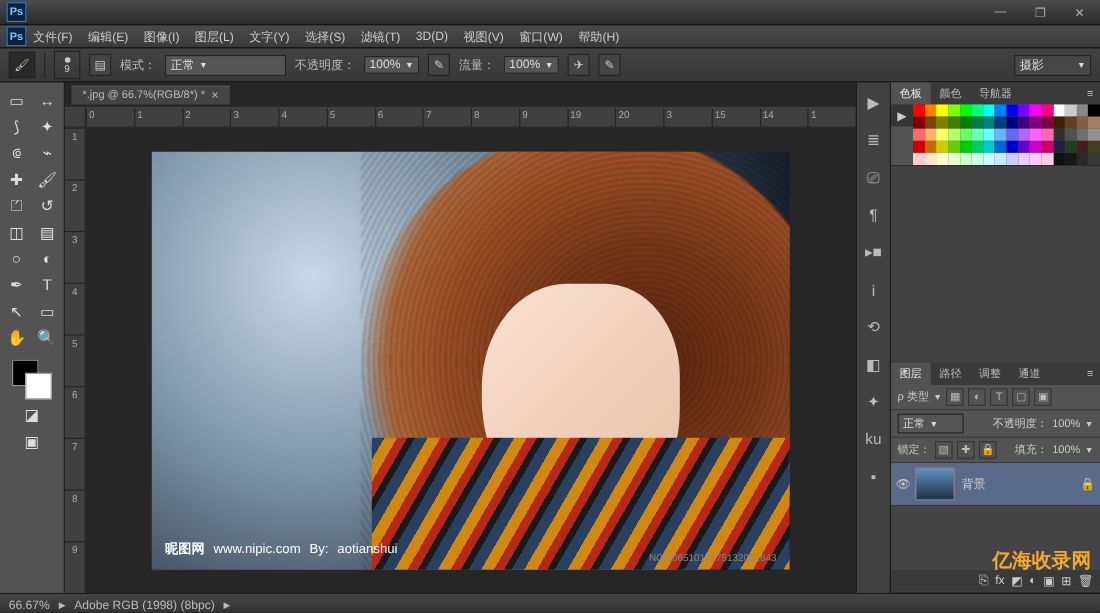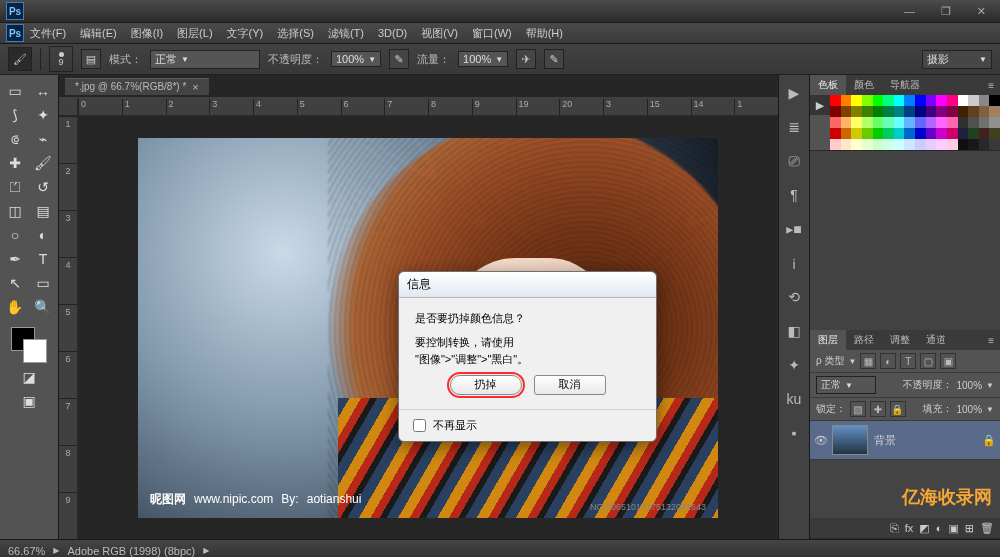--- a/index.html
+++ b/index.html
@@ -78,21 +78,21 @@
   .layer-row .eye{width:18px;}
   .layer-thumb{width:34px;height:28px;background:linear-gradient(#6090c0,#223344);border:1px solid #888;margin-right:6px;}
   .layers-footer{height:20px;background:#3a3a3a;display:flex;align-items:center;justify-content:flex-end;gap:6px;padding:0 6px;}
 
   .statusbar{height:21px;background:linear-gradient(#454545,#2f2f2f);display:flex;align-items:center;padding:0 8px;color:#bbb;font-size:11px;gap:8px;border-top:1px solid #1a1a1a;}
   .statusbar .tri{font-size:8px;}
 
   .watermark{position:absolute;right:8px;bottom:8px;text-align:right;color:#fff;z-index:100;pointer-events:none;}
   .watermark .big{font-size:30px;font-weight:bold;letter-spacing:1px;text-shadow:0 1px 3px rgba(0,0,0,.6);}
   .watermark .url{font-style:italic;color:#9cf;font-size:13px;}
-  .watermark2{position:absolute;right:8px;bottom:48px;color:#f7a834;font-size:18px;font-weight:bold;z-index:100;pointer-events:none;}
+  .watermark2{position:absolute;right:8px;bottom:36px;color:#f7a834;font-size:18px;font-weight:bold;z-index:100;pointer-events:none;}
 </style>
 </head>
 <body>
 
 <div class="titlebar">
   <div class="ps-icon">Ps</div>
   <div class="right">
     <div class="win-btn">—</div>
     <div class="win-btn">❐</div>
     <div class="win-btn">✕</div>
@@ -226,37 +226,20 @@
           <div class="shirt"></div>
           <div class="wm-left">
             <b>昵图网</b>
             <span>www.nipic.com</span>
             <span>By:</span>
             <span>aotianshui</span>
           </div>
           <div class="wm-right">NO:20651017175132091643</div>
         </div>
 
-        <div class="dialog">
-          <div class="dlg-title">信息</div>
-          <div class="dlg-body">
-            <div>是否要扔掉颜色信息？</div>
-            <div style="height:6px"></div>
-            <div>要控制转换，请使用</div>
-            <div>"图像"&gt;"调整"&gt;"黑白"。</div>
-            <div class="dlg-buttons">
-              <button class="dlg-btn accent">扔掉</button>
-              <button class="dlg-btn">取消</button>
-            </div>
-          </div>
-          <div class="dlg-check">
-            <input type="checkbox" style="">
-            <span>不再显示</span>
-          </div>
-        </div>
       </div>
     </div>
   </div>
 
   <div class="side-rail">
     <div class="rail-icon">▶</div>
     <div class="rail-icon">≣</div>
     <div class="rail-icon">⎚</div>
     <div class="rail-icon">¶</div>
     <div class="rail-icon">▸■</div>

